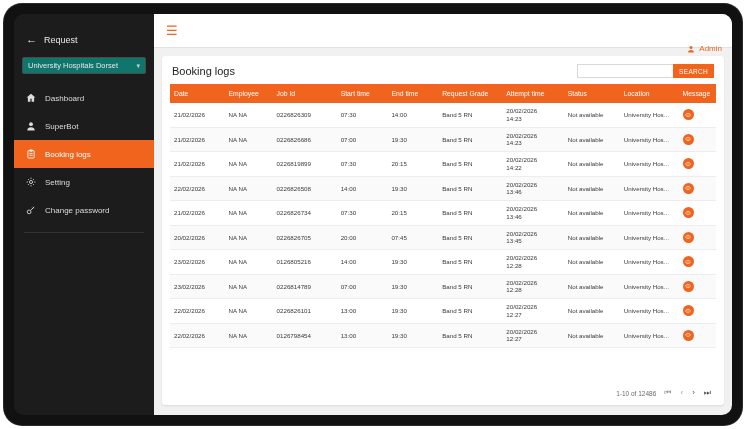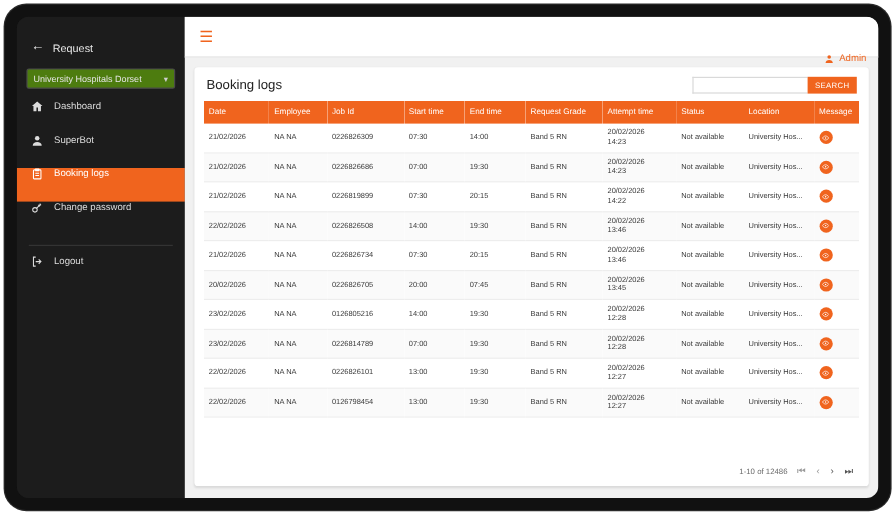--- a/index.html
+++ b/index.html
@@ -54,41 +54,42 @@
     color: #e8e8e8;
   }
   .brand .back-arrow {
     font-size: 11px;
     line-height: 1;
     color: #e8e8e8;
   }
   .org-select {
     margin: 2px 8px 10px 8px;
     height: 17px;
-    background: #4d7c0f;
+    background: #0f766e;
     border: 1px solid #4a4a4a;
     border-radius: 2px;
     display: flex;
     align-items: center;
     justify-content: space-between;
     padding: 0 5px;
     font-size: 7.5px;
     color: #e6e6e6;
     box-sizing: border-box;
   }
   .org-select .caret {
     font-size: 7px;
     color: #cfcfcf;
   }
   .nav {
     display: flex;
     flex-direction: column;
   }
   .nav-item {
     display: flex;
+    align-items: center;
     gap: 9px;
     padding: 0 0 0 12px;
     height: 28px;
     font-size: 8px;
     color: #dcdcdc;
     box-sizing: border-box;
   }
   .nav-item.active {
     background: #f0641e;
     color: #ffffff;
@@ -295,37 +296,38 @@
             <svg width="10" height="10" viewBox="0 0 16 16" fill="none" stroke="currentColor" stroke-width="1.4">
                 <rect x="3" y="2.5" width="10" height="12" rx="1"></rect>
                 <path d="M6 1.5h4v2H6zM5.5 7h5M5.5 10h5"></path>
               </svg>
           </span>
           <span>Booking logs</span>
         </div>
         <div class="nav-item">
           <span class="ico">
             <svg width="10" height="10" viewBox="0 0 16 16" fill="none" stroke="currentColor" stroke-width="1.4">
+                <circle cx="8" cy="8" r="2.5"></circle>
+                <path d="M8 1v2M8 13v2M1 8h2M13 8h2M3.2 3.2l1.4 1.4M11.4 11.4l1.4 1.4M12.8 3.2l-1.4 1.4M4.6 11.4l-1.4 1.4"></path>
+              </svg>
+          </span>
+          <span>Setting</span>
+        </div>
+        <div class="nav-item">
+          <span class="ico">
+            <svg width="10" height="10" viewBox="0 0 16 16" fill="none" stroke="currentColor" stroke-width="1.4">
                 <circle cx="5" cy="11" r="3"></circle>
                 <path d="M7 9l6-6M11 3l2 2M9.5 4.5l2 2"></path>
               </svg>
           </span>
           <span>Change password</span>
         </div>
 
         <div class="nav-divider"></div>
 
-        <div class="nav-item">
-          <span class="ico">
-            <svg width="10" height="10" viewBox="0 0 16 16" fill="none" stroke="currentColor" stroke-width="1.4">
-                <path d="M6 2H3v12h3M10 5l3 3-3 3M13 8H6"></path>
-              </svg>
-          </span>
-          <span>Logout</span>
-        </div>
       </nav>
     </aside>
 
     <main class="content">
       <div class="topbar">
         <span class="hamburger">☰</span>
         <div class="admin">
           <span class="user-ico">
             <svg width="8" height="8" viewBox="0 0 16 16" fill="currentColor">
                 <circle cx="8" cy="5" r="3"></circle>

